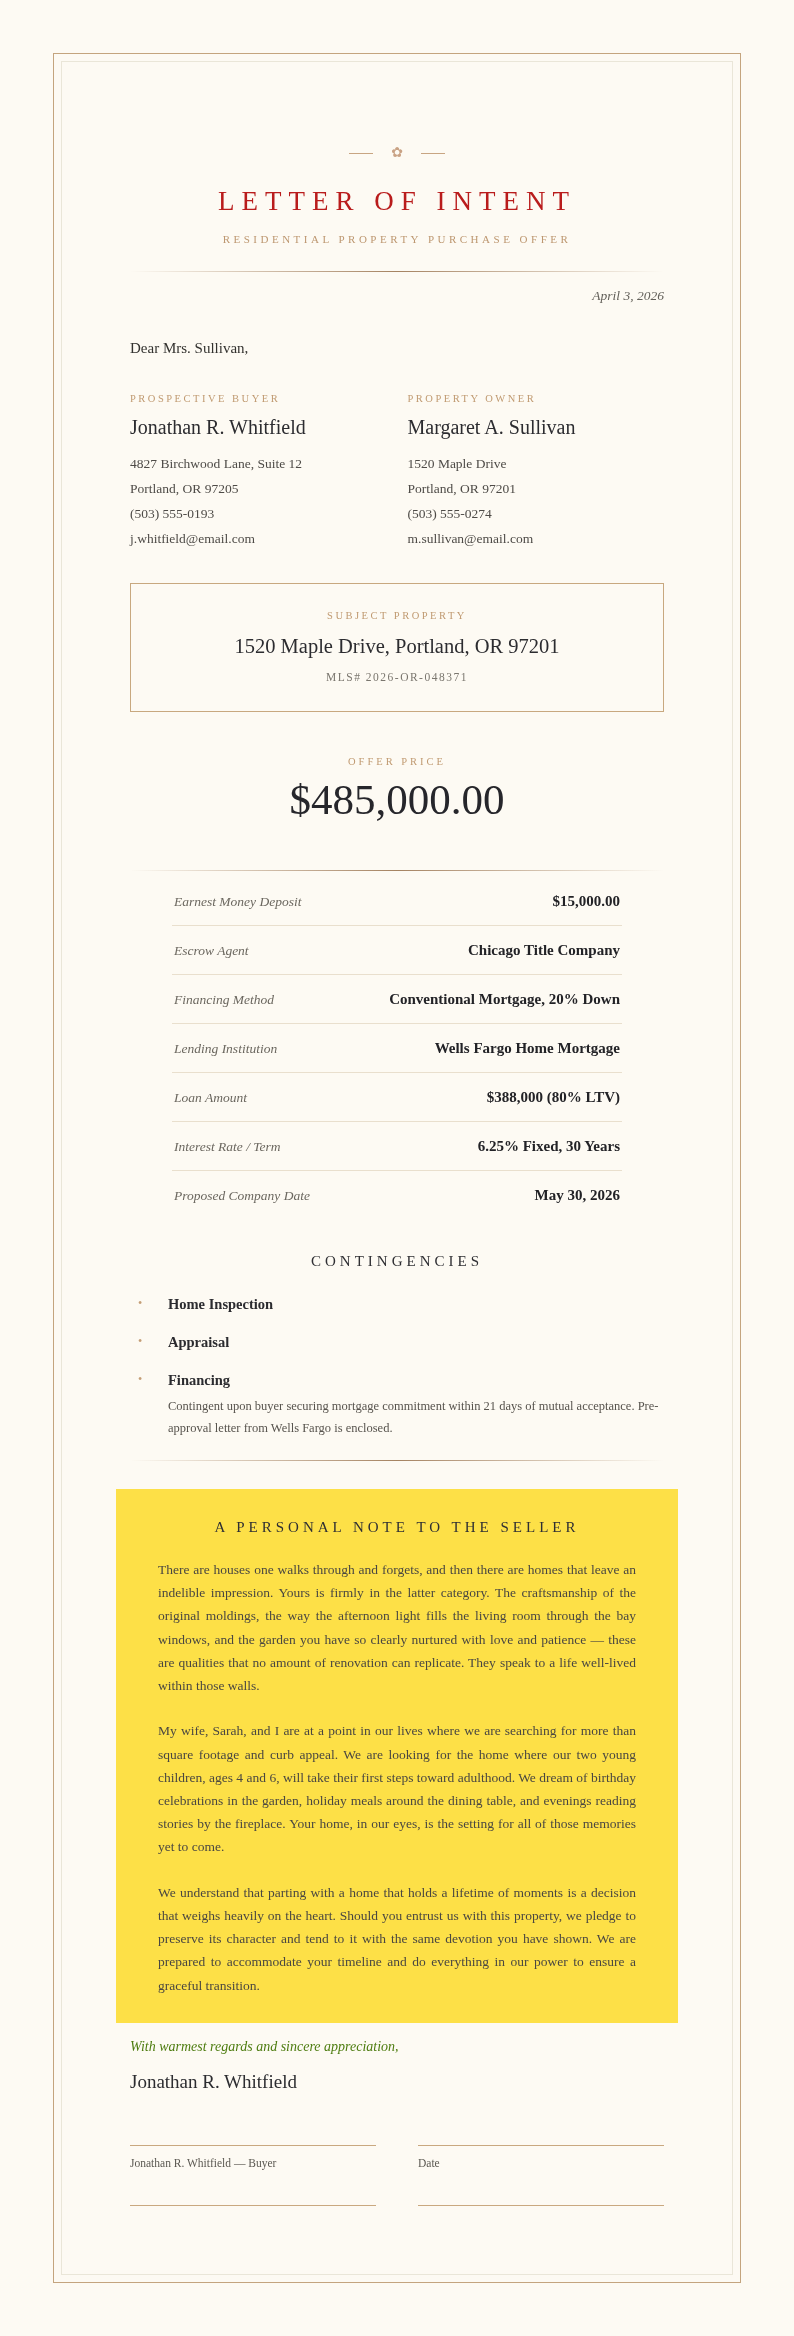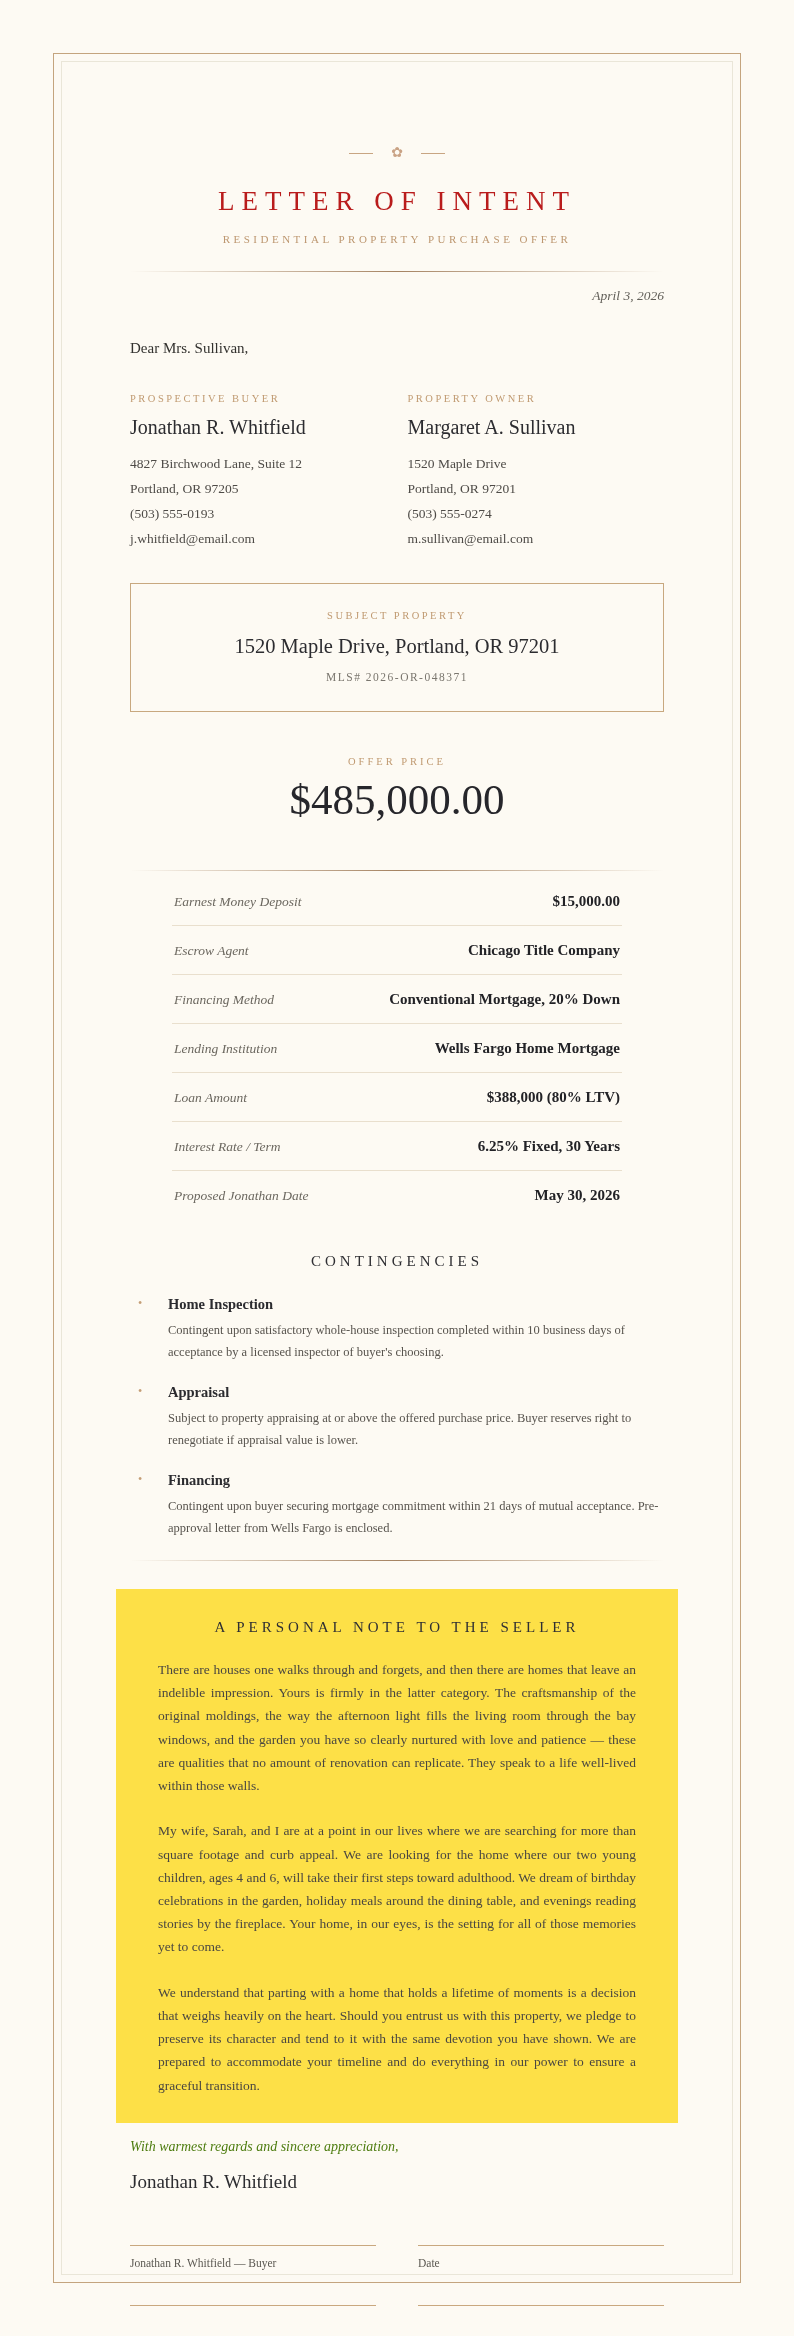--- a/index.html
+++ b/index.html
@@ -171,37 +171,35 @@
       </div>
       <div class="term-row">
         <span class="term-label">Loan Amount</span>
         <span class="term-value">$388,000 (80% LTV)</span>
       </div>
       <div class="term-row">
         <span class="term-label">Interest Rate / Term</span>
         <span class="term-value">6.25% Fixed, 30 Years</span>
       </div>
       <div class="term-row">
-        <span class="term-label">Proposed Jonathan Date</span>
+        <span class="term-label">Proposed Company Date</span>
         <span class="term-value">May 30, 2026</span>
       </div>
     </div>
 
     <div class="cont-heading">CONTINGENCIES</div>
 
     <div class="cont-list">
       <div class="cont-item">
         <span class="cont-bullet">•</span>
         <div class="cont-title">Home Inspection</div>
-        <div class="cont-text">Contingent upon satisfactory whole-house inspection completed within 10 business days of acceptance by a licensed inspector of buyer's choosing.</div>
       </div>
       <div class="cont-item">
         <span class="cont-bullet">•</span>
         <div class="cont-title">Appraisal</div>
-        <div class="cont-text">Subject to property appraising at or above the offered purchase price. Buyer reserves right to renegotiate if appraisal value is lower.</div>
       </div>
       <div class="cont-item">
         <span class="cont-bullet">•</span>
         <div class="cont-title">Financing</div>
         <div class="cont-text">Contingent upon buyer securing mortgage commitment within 21 days of mutual acceptance. Pre-approval letter from Wells Fargo is enclosed.</div>
       </div>
     </div>
 
     <div class="grad-divider divider-after-cont"></div>
 

